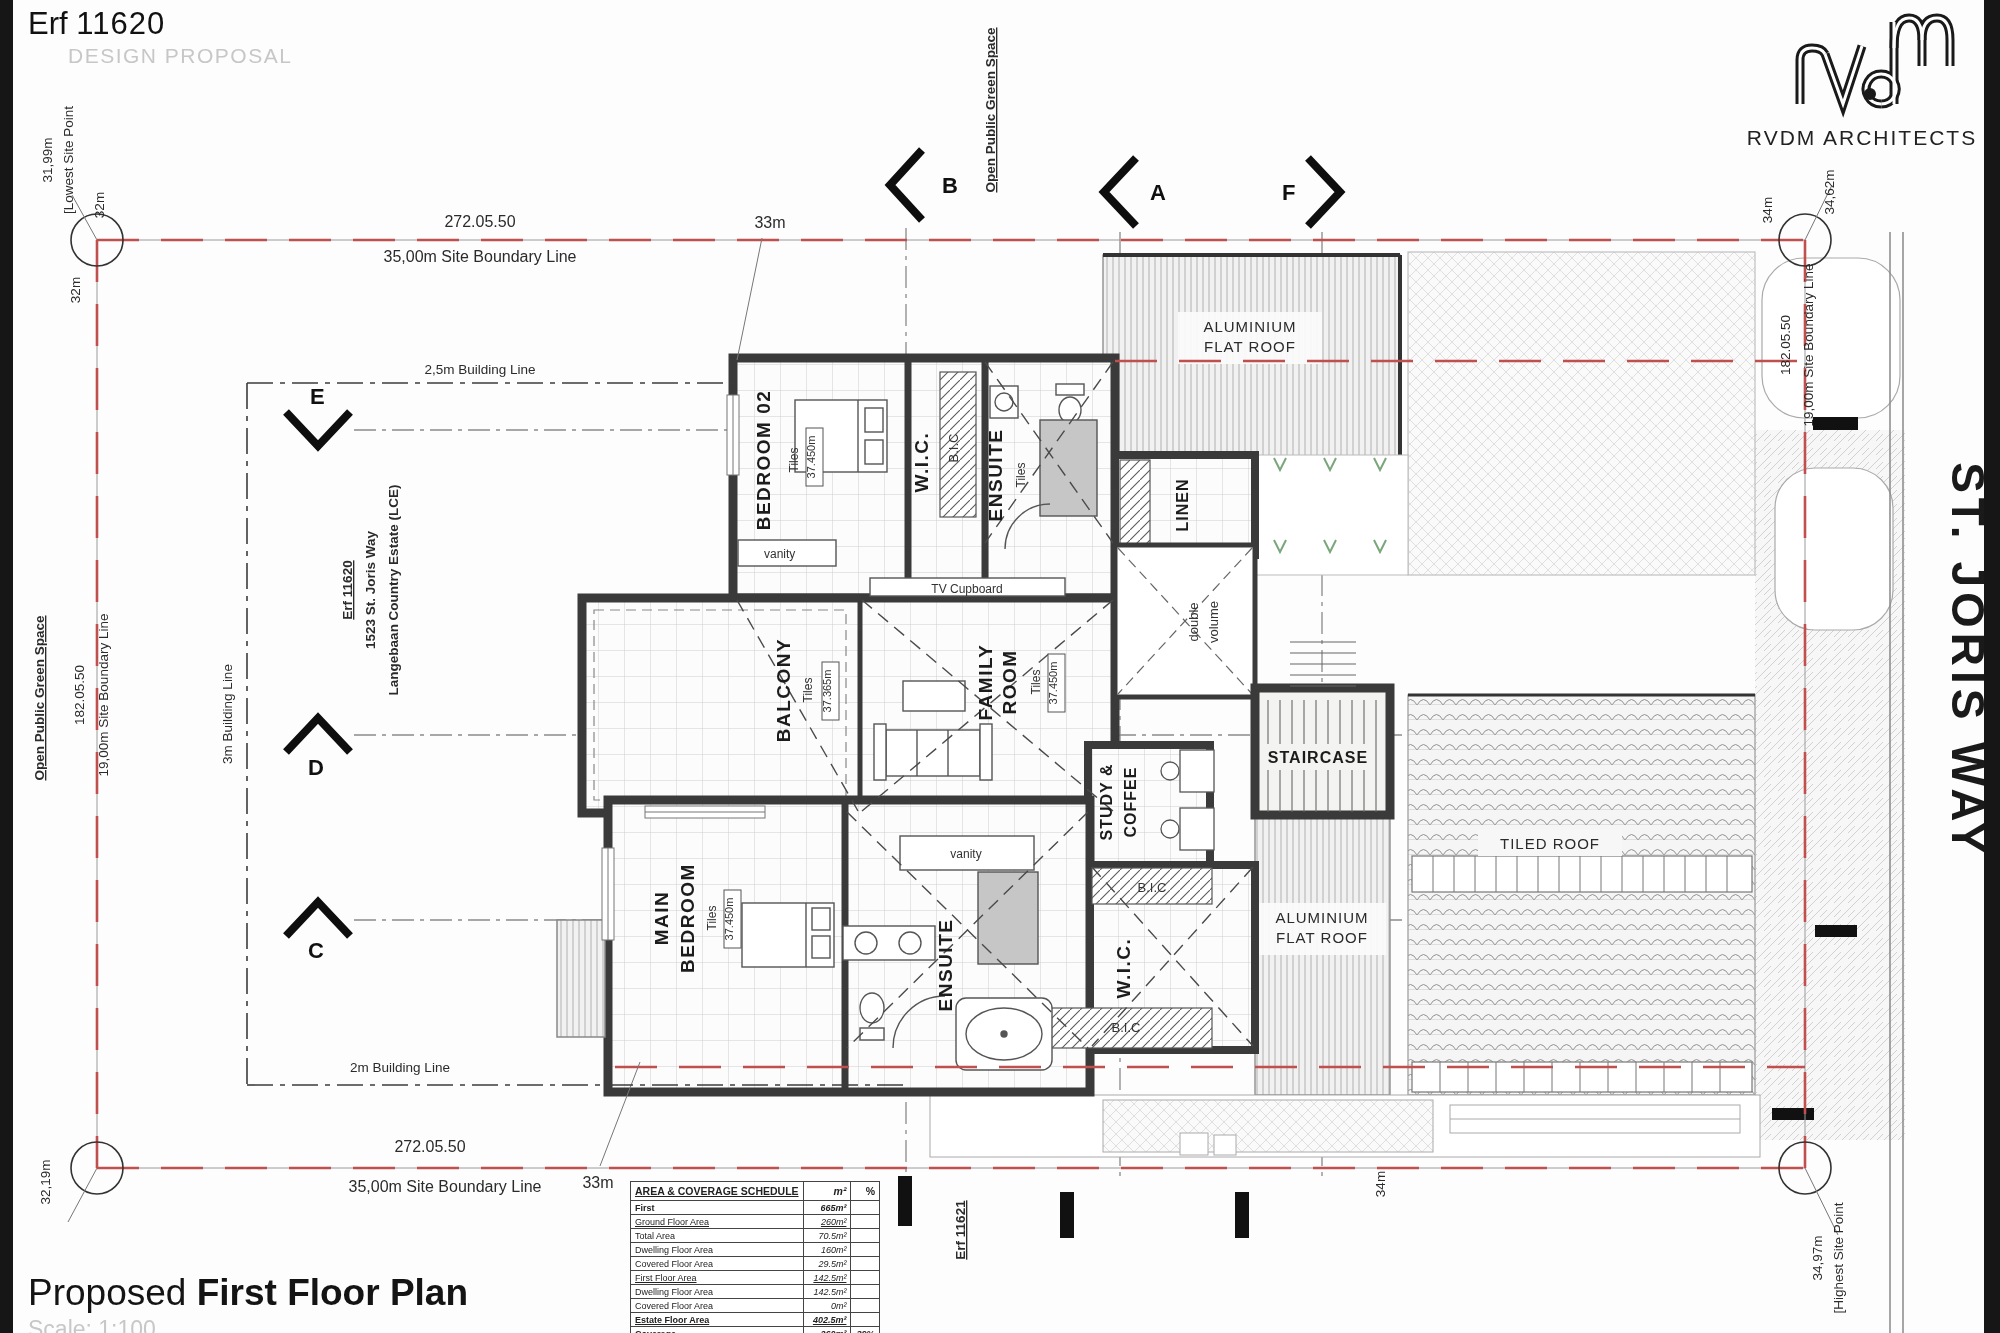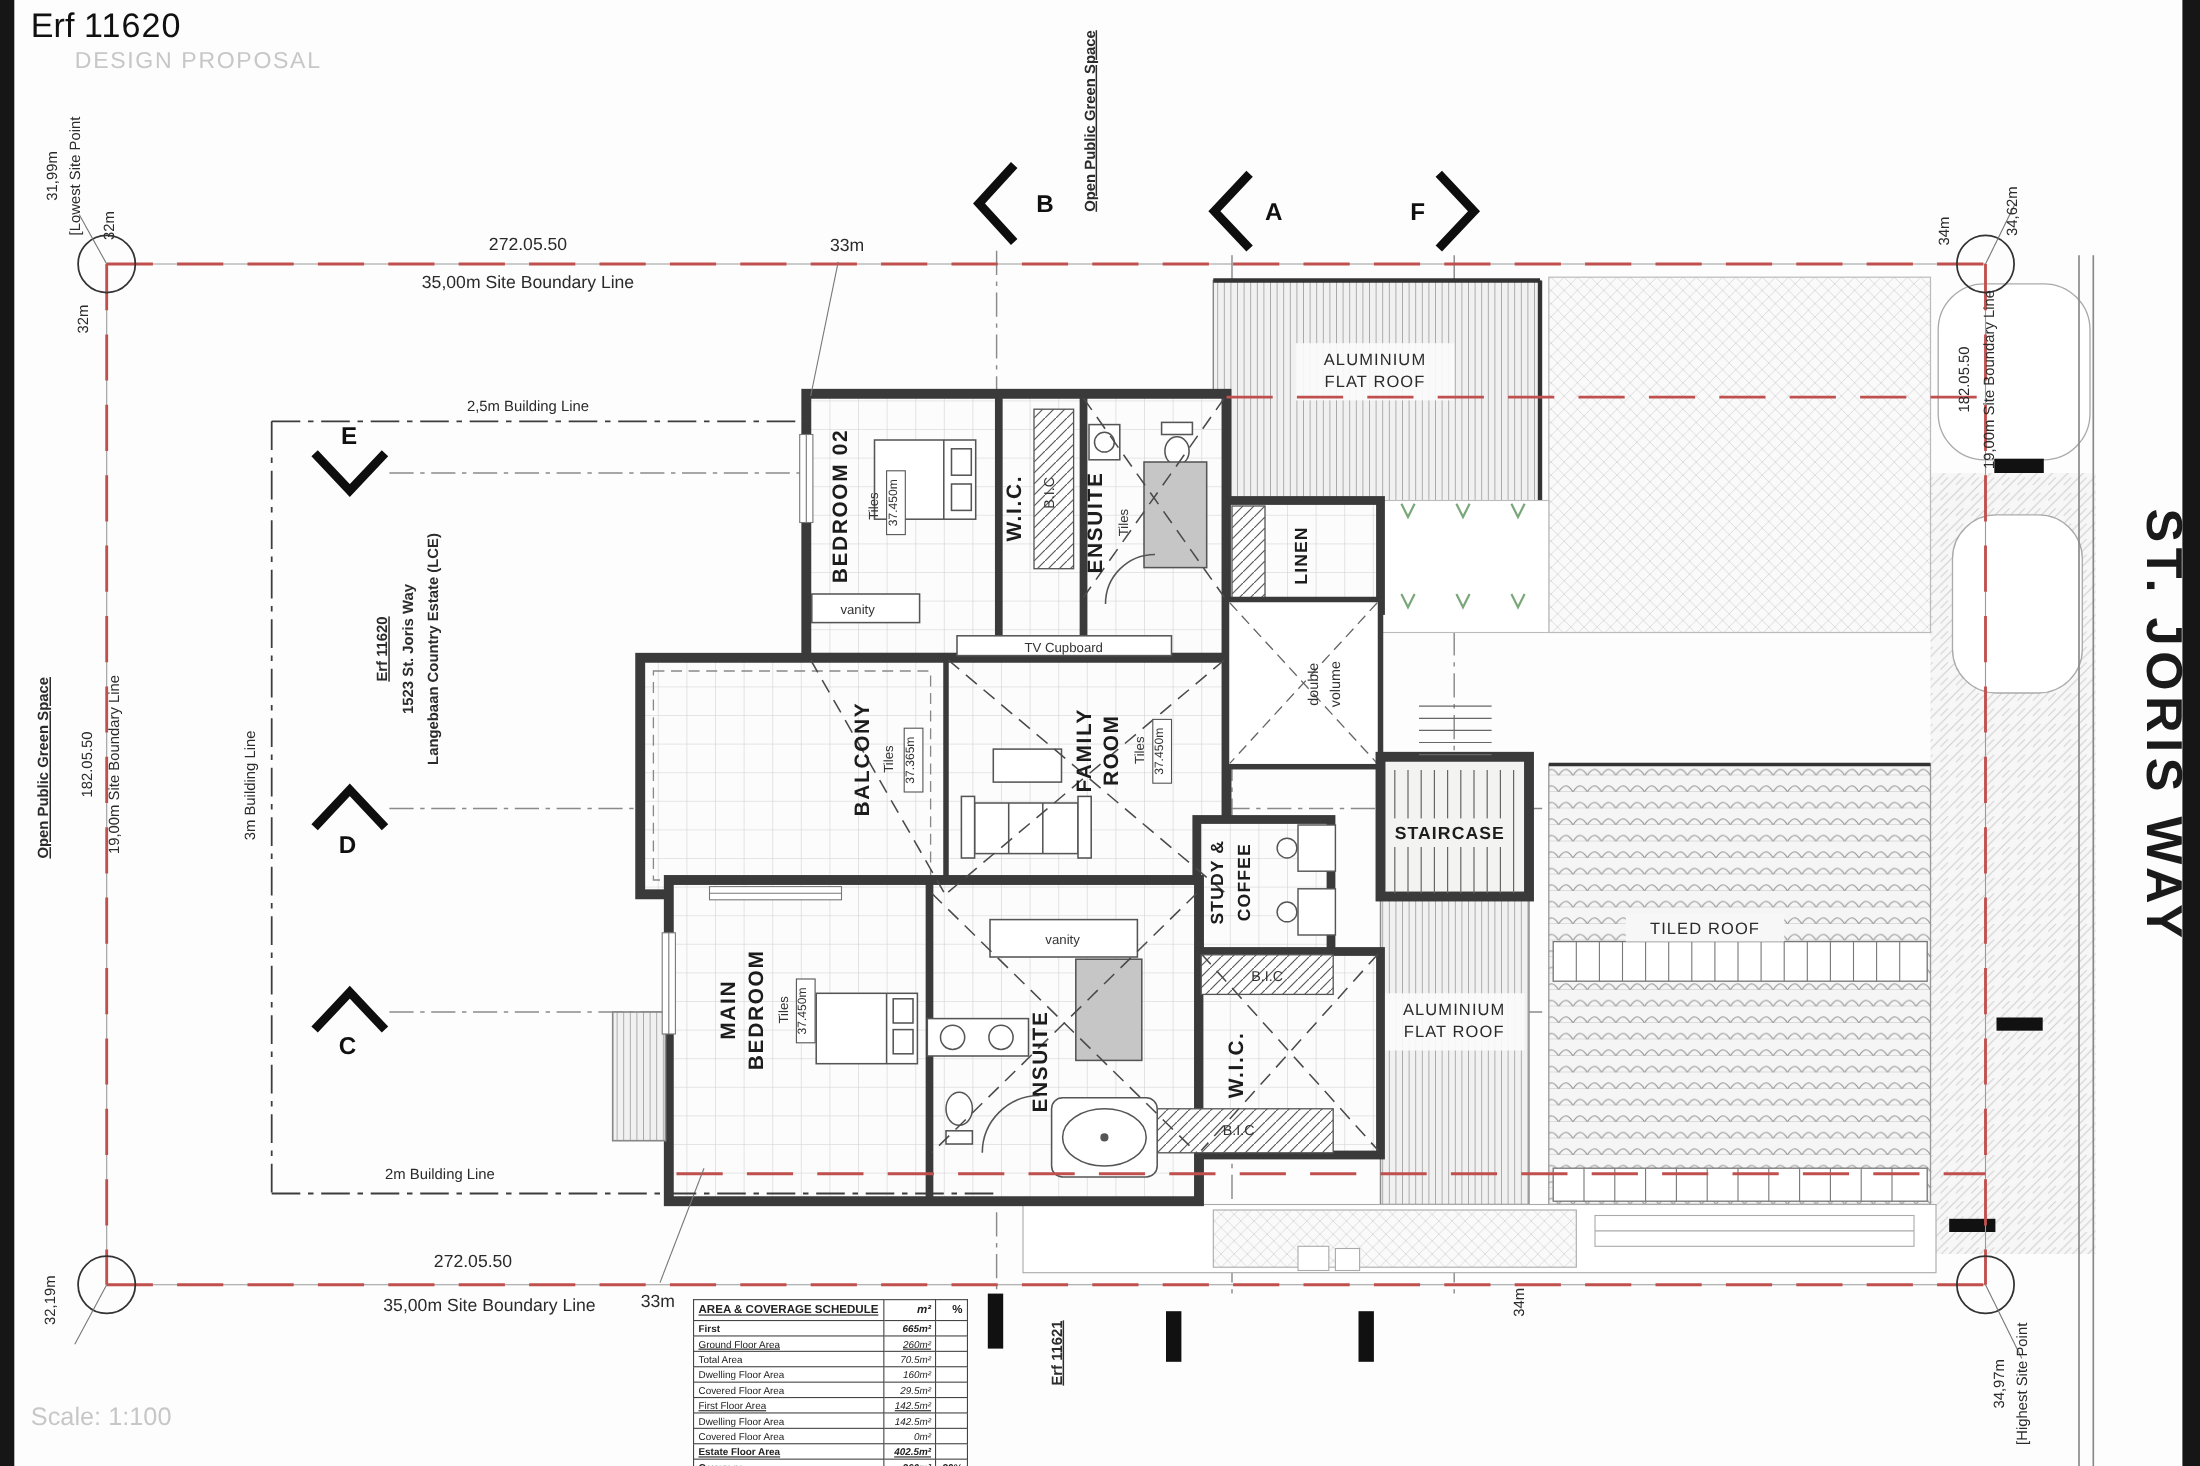--- a/index.html
+++ b/index.html
@@ -459,22 +459,45 @@
       <text class="t-cap" x="1152" y="892" text-anchor="middle" style="font-size:13px">B.I.C</text>
       <text class="t-cap" x="1126" y="1032" text-anchor="middle" style="font-size:13px">B.I.C</text>
     </g>
   </svg>
 
   <div class="hdr">
     <div class="line1"><span>Erf</span> <b>11620</b></div>
     <div class="line2">DESIGN PROPOSAL</div>
   </div>
 
+  <div class="logo">
+    <svg width="240" height="112" viewBox="0 0 240 112">
+      <g fill="none" stroke="#1a1a1a" stroke-width="9">
+        <path d="M58 96 V52 Q58 40 70 40 Q80 40 83 46"></path>
+        <path d="M83 46 L101 96 L120 38"></path>
+        <path d="M139 96 a15 15 0 1 1 0.2 0"></path>
+        <path d="M152 96 V14"></path>
+        <path d="M152 40 Q152 10 167 10 Q180 10 180 32 V58"></path>
+        <path d="M180 32 Q180 10 195 10 Q208 10 208 32 V58"></path>
+      </g>
+      <g fill="none" stroke="#fff" stroke-width="3">
+        <path d="M58 96 V52 Q58 40 70 40 Q80 40 83 46"></path>
+        <path d="M83 46 L101 96 L120 38"></path>
+        <path d="M139 96 a15 15 0 1 1 0.2 0"></path>
+        <path d="M152 96 V14"></path>
+        <path d="M152 40 Q152 10 167 10 Q180 10 180 32 V58"></path>
+        <path d="M180 32 Q180 10 195 10 Q208 10 208 32 V58"></path>
+      </g>
+      <circle cx="128" cy="86" r="6" fill="#1a1a1a"></circle>
+    </svg>
+    <div class="wordmark">RVDM ARCHITECTS</div>
+  </div>
 
   <div class="ftr">
+    <div class="t"><span>Proposed </span><b>First Floor Plan</b></div>
     <div class="s">Scale: 1:100</div>
   </div>
 
   <div class="sched">
     <table>
       <tbody>
           <tr class="hd">
         <td class="u">AREA &amp; COVERAGE SCHEDULE</td>
         <td class="num">m²</td>
         <td class="pct">%</td>

